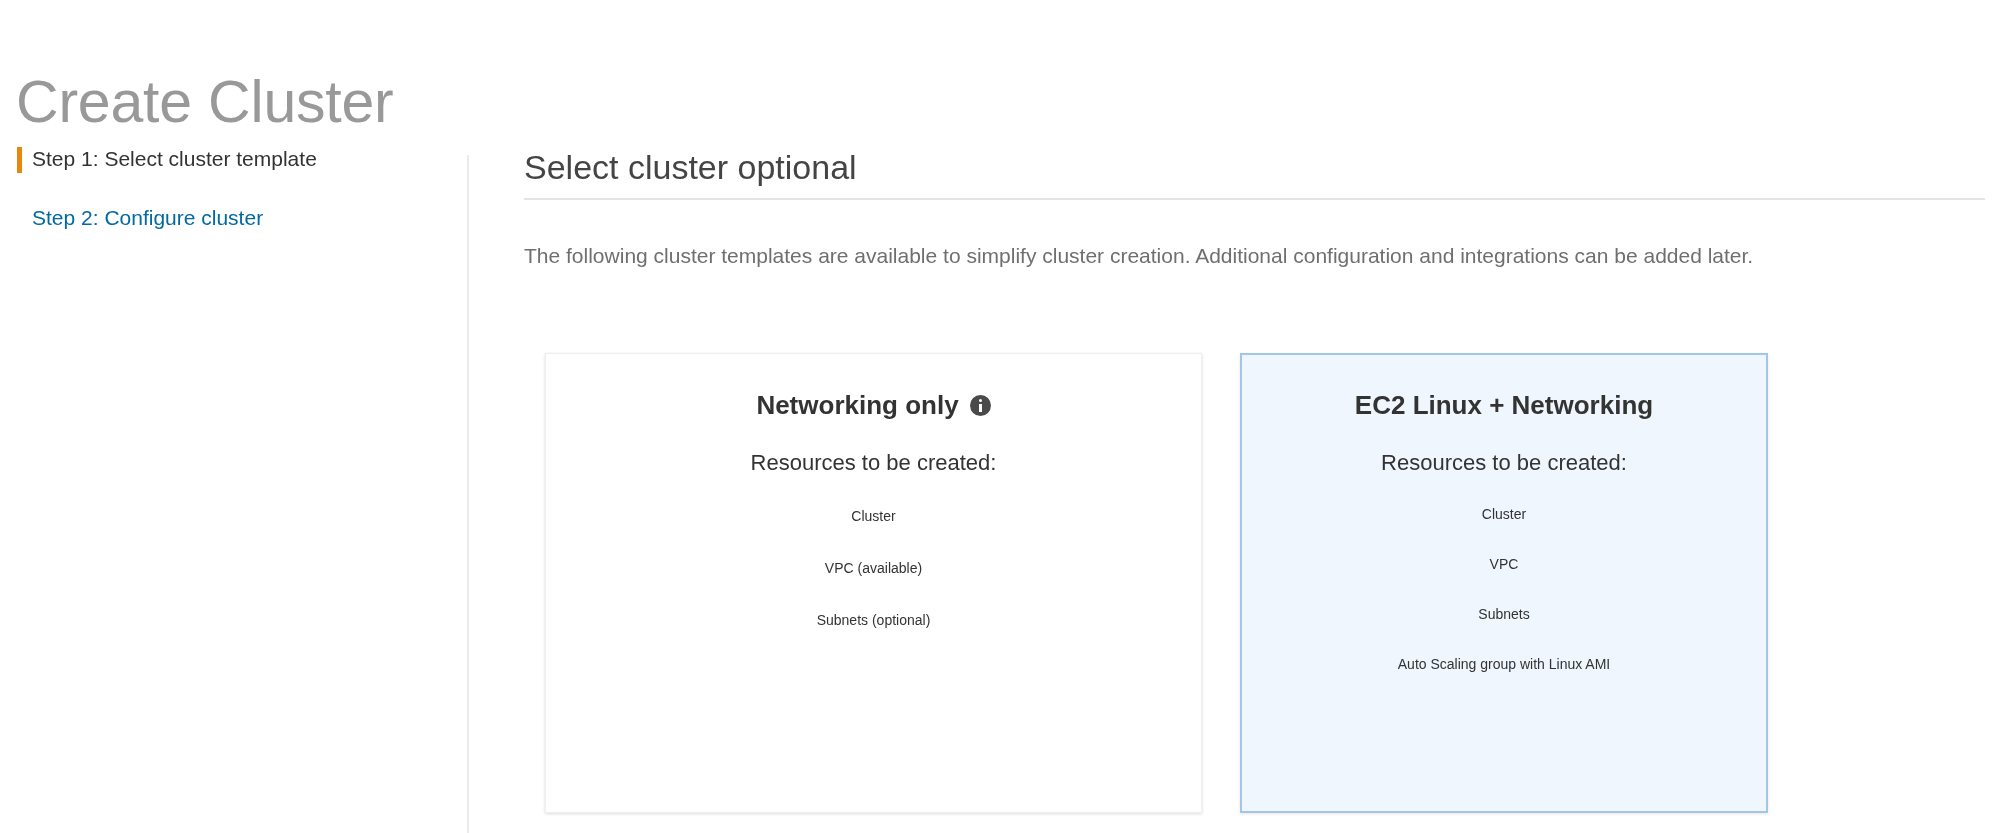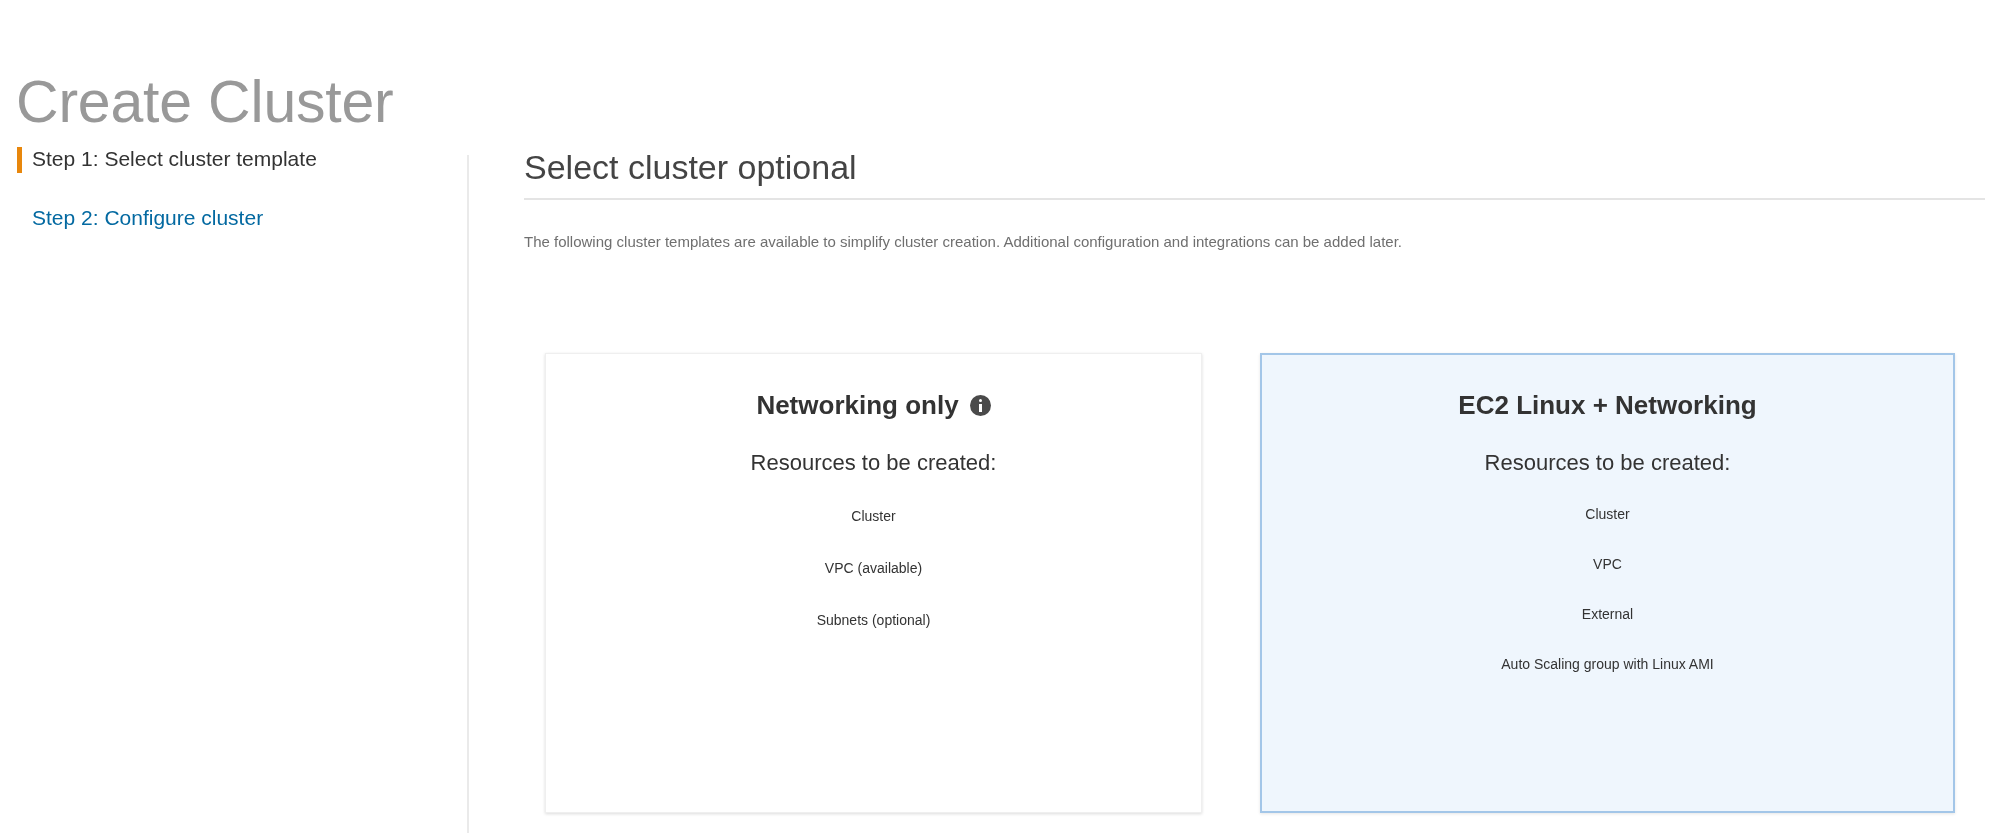--- a/index.html
+++ b/index.html
@@ -69,47 +69,47 @@
     padding: 0 0 6px 0;
     white-space: nowrap;
   }
   .section-rule {
     width: 1461px;
     height: 2px;
     background: #e4e4e4;
     margin-top: 3px;
   }
   .section-desc {
-    margin-top: 23px;
-    font-size: 15px;
+    margin-top: 37px;
+    font-size: 21px;
     line-height: 38px;
     color: #6f6f6f;
     width: 1420px;
   }
 
   
   .cards {
     position: absolute;
     left: 545px; top: 353px;
     display: flex;
     align-items: flex-start;
-    gap: 58px;
+    gap: 38px;
   }
   .card {
     position: relative;
     width: 657px;
     height: 460px;
     background: #ffffff;
     border: 1px solid #efefef;
     box-shadow: 0 1px 3px rgba(0,0,0,0.14);
     padding: 24px 22px 18px 22px;
     text-align: center;
   }
   .card.selected {
-    width: 695px;
+    width: 528px;
     background: #eff6fd;
     border: 2px solid #a3c6e8;
     box-shadow: 0 1px 3px rgba(0,0,0,0.10);
   }
 
   .card-title {
     font-size: 26px;
     font-weight: bold;
     color: #333333;
     line-height: 43px;
@@ -232,19 +232,19 @@
       <div class="resource-item">Cluster</div>
       <div class="resource-item">VPC (available)</div>
       <div class="resource-item">Subnets (optional)</div>
     </div>
 
     <div class="card selected">
       <div class="card-title">EC2 Linux + Networking</div>
       <div class="resources-heading">Resources to be created:</div>
       <div class="resource-item">Cluster</div>
       <div class="resource-item">VPC</div>
-      <div class="resource-item">External</div>
+      <div class="resource-item">Subnets</div>
       <div class="resource-item">Auto Scaling group with Linux AMI</div>
     </div>
 
   </div>
 
 </div>
 
 </body></html>

